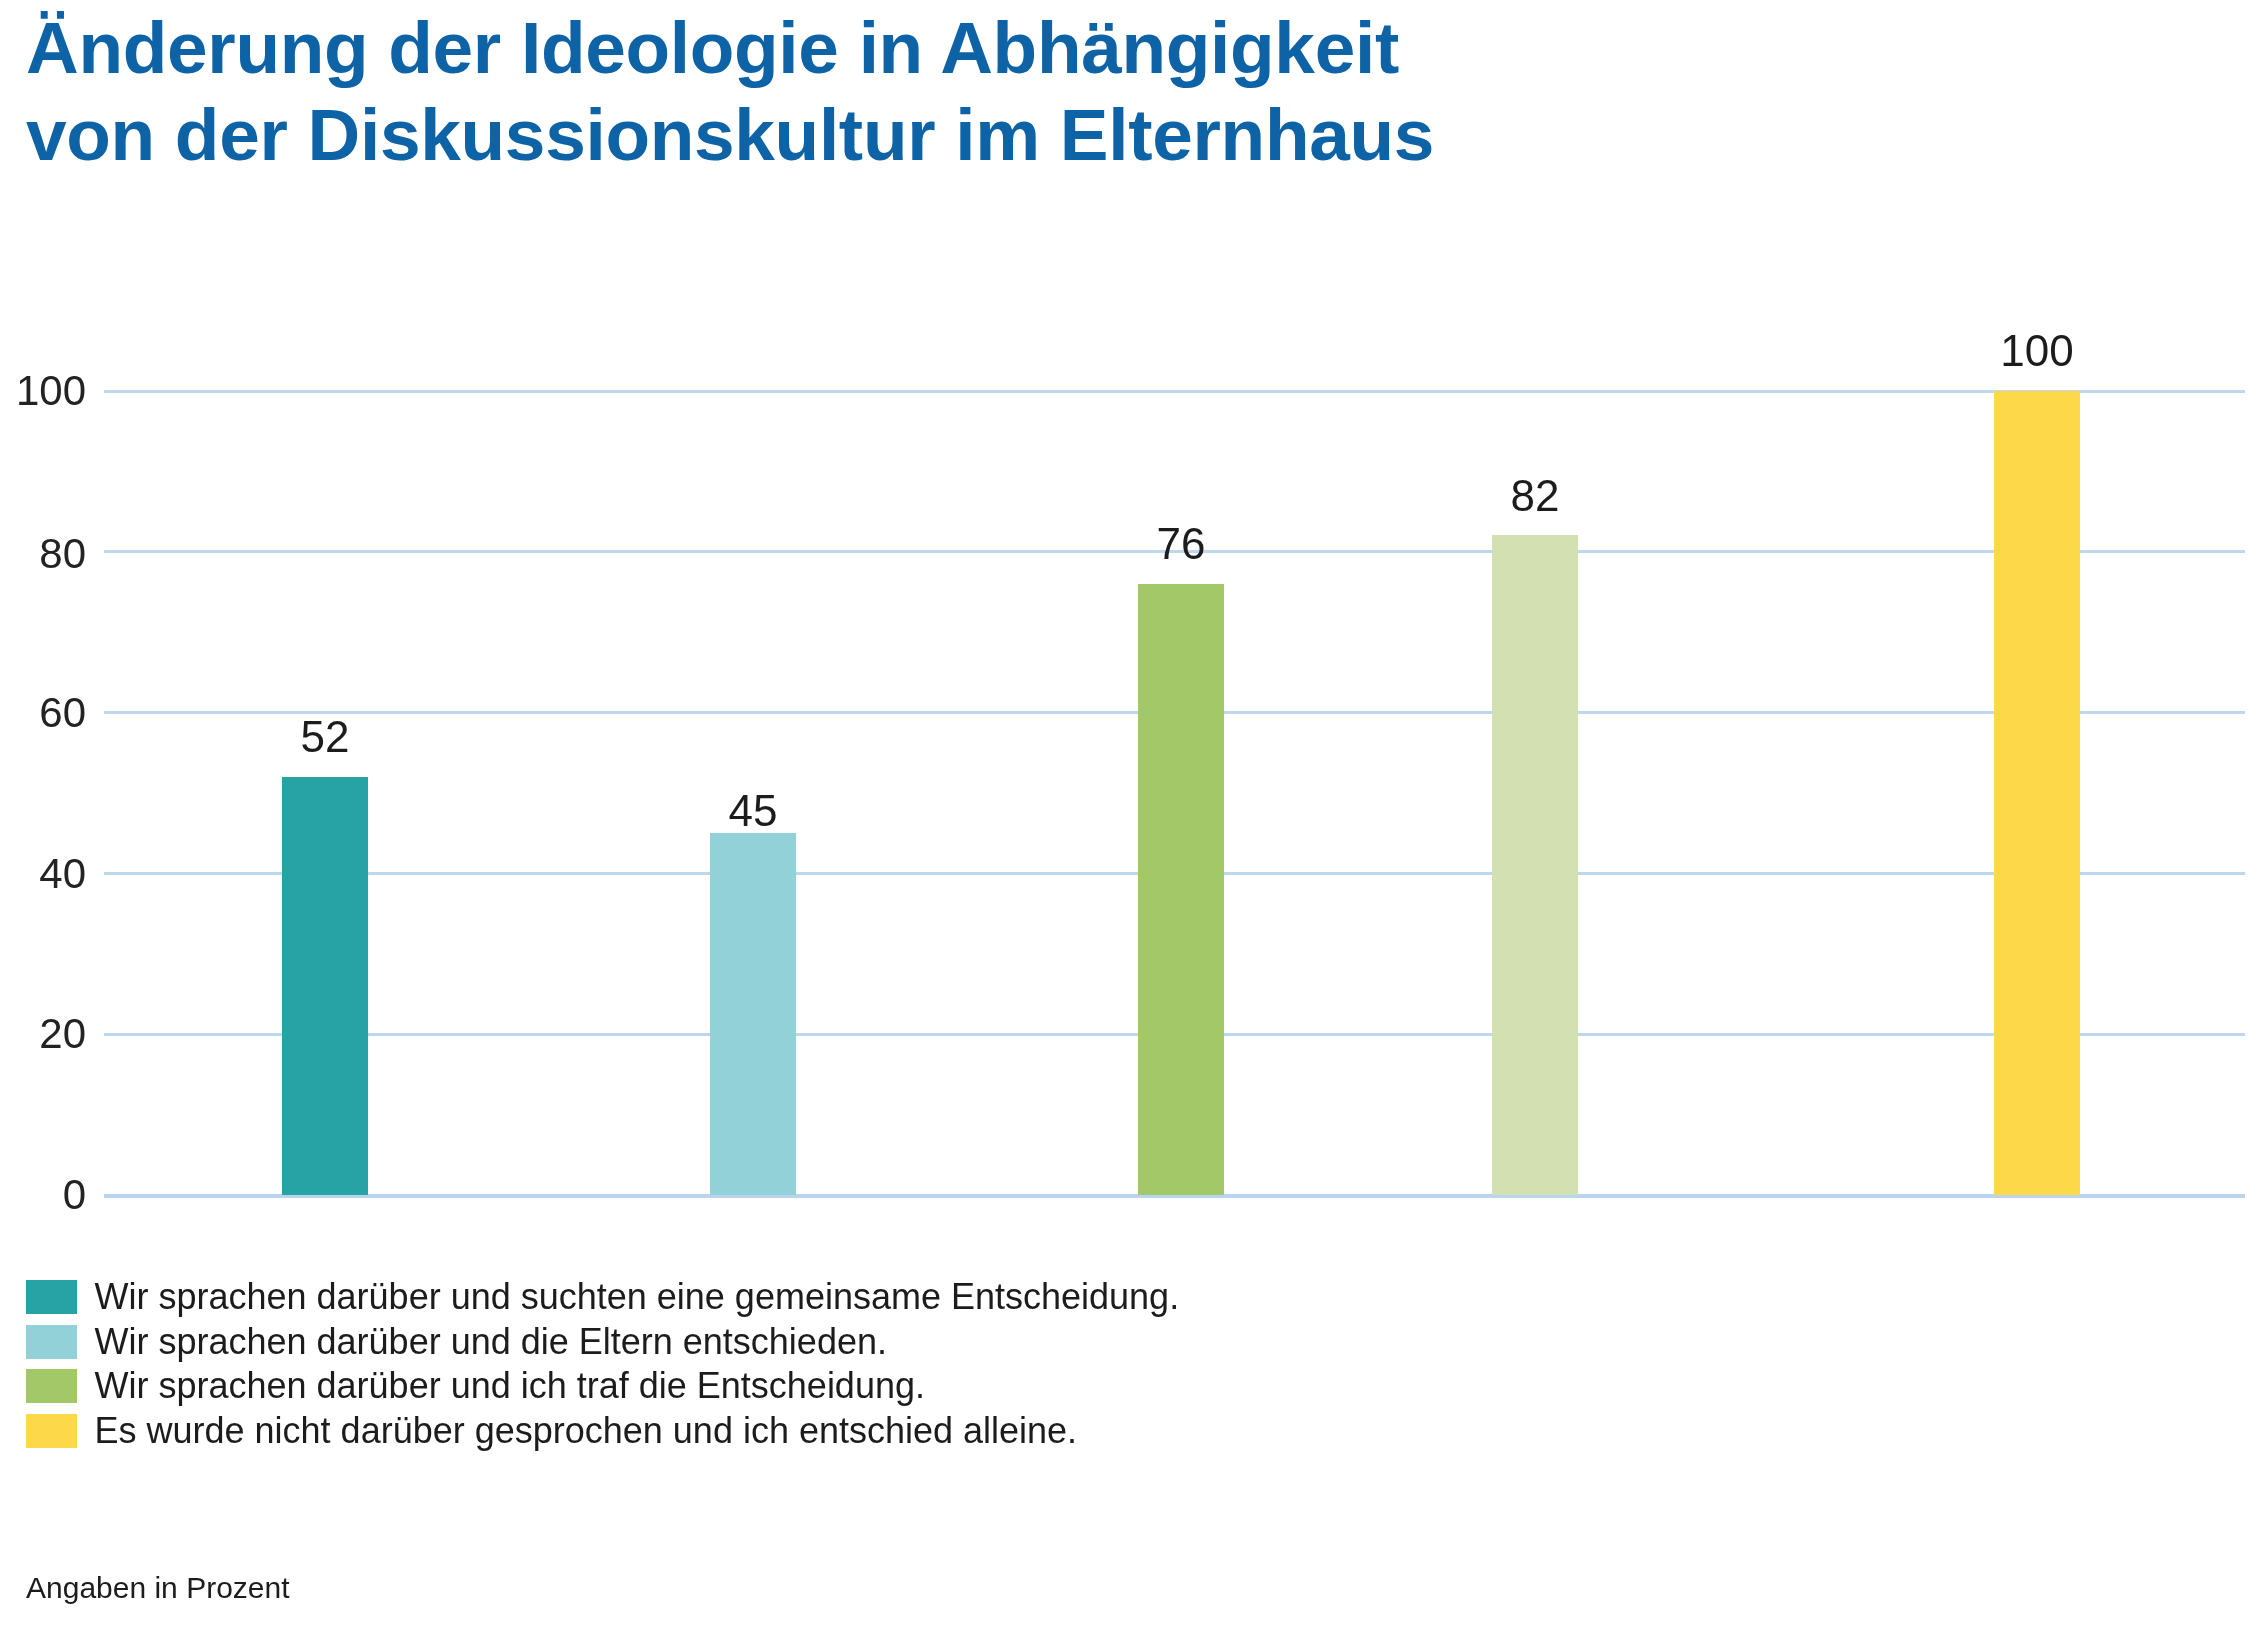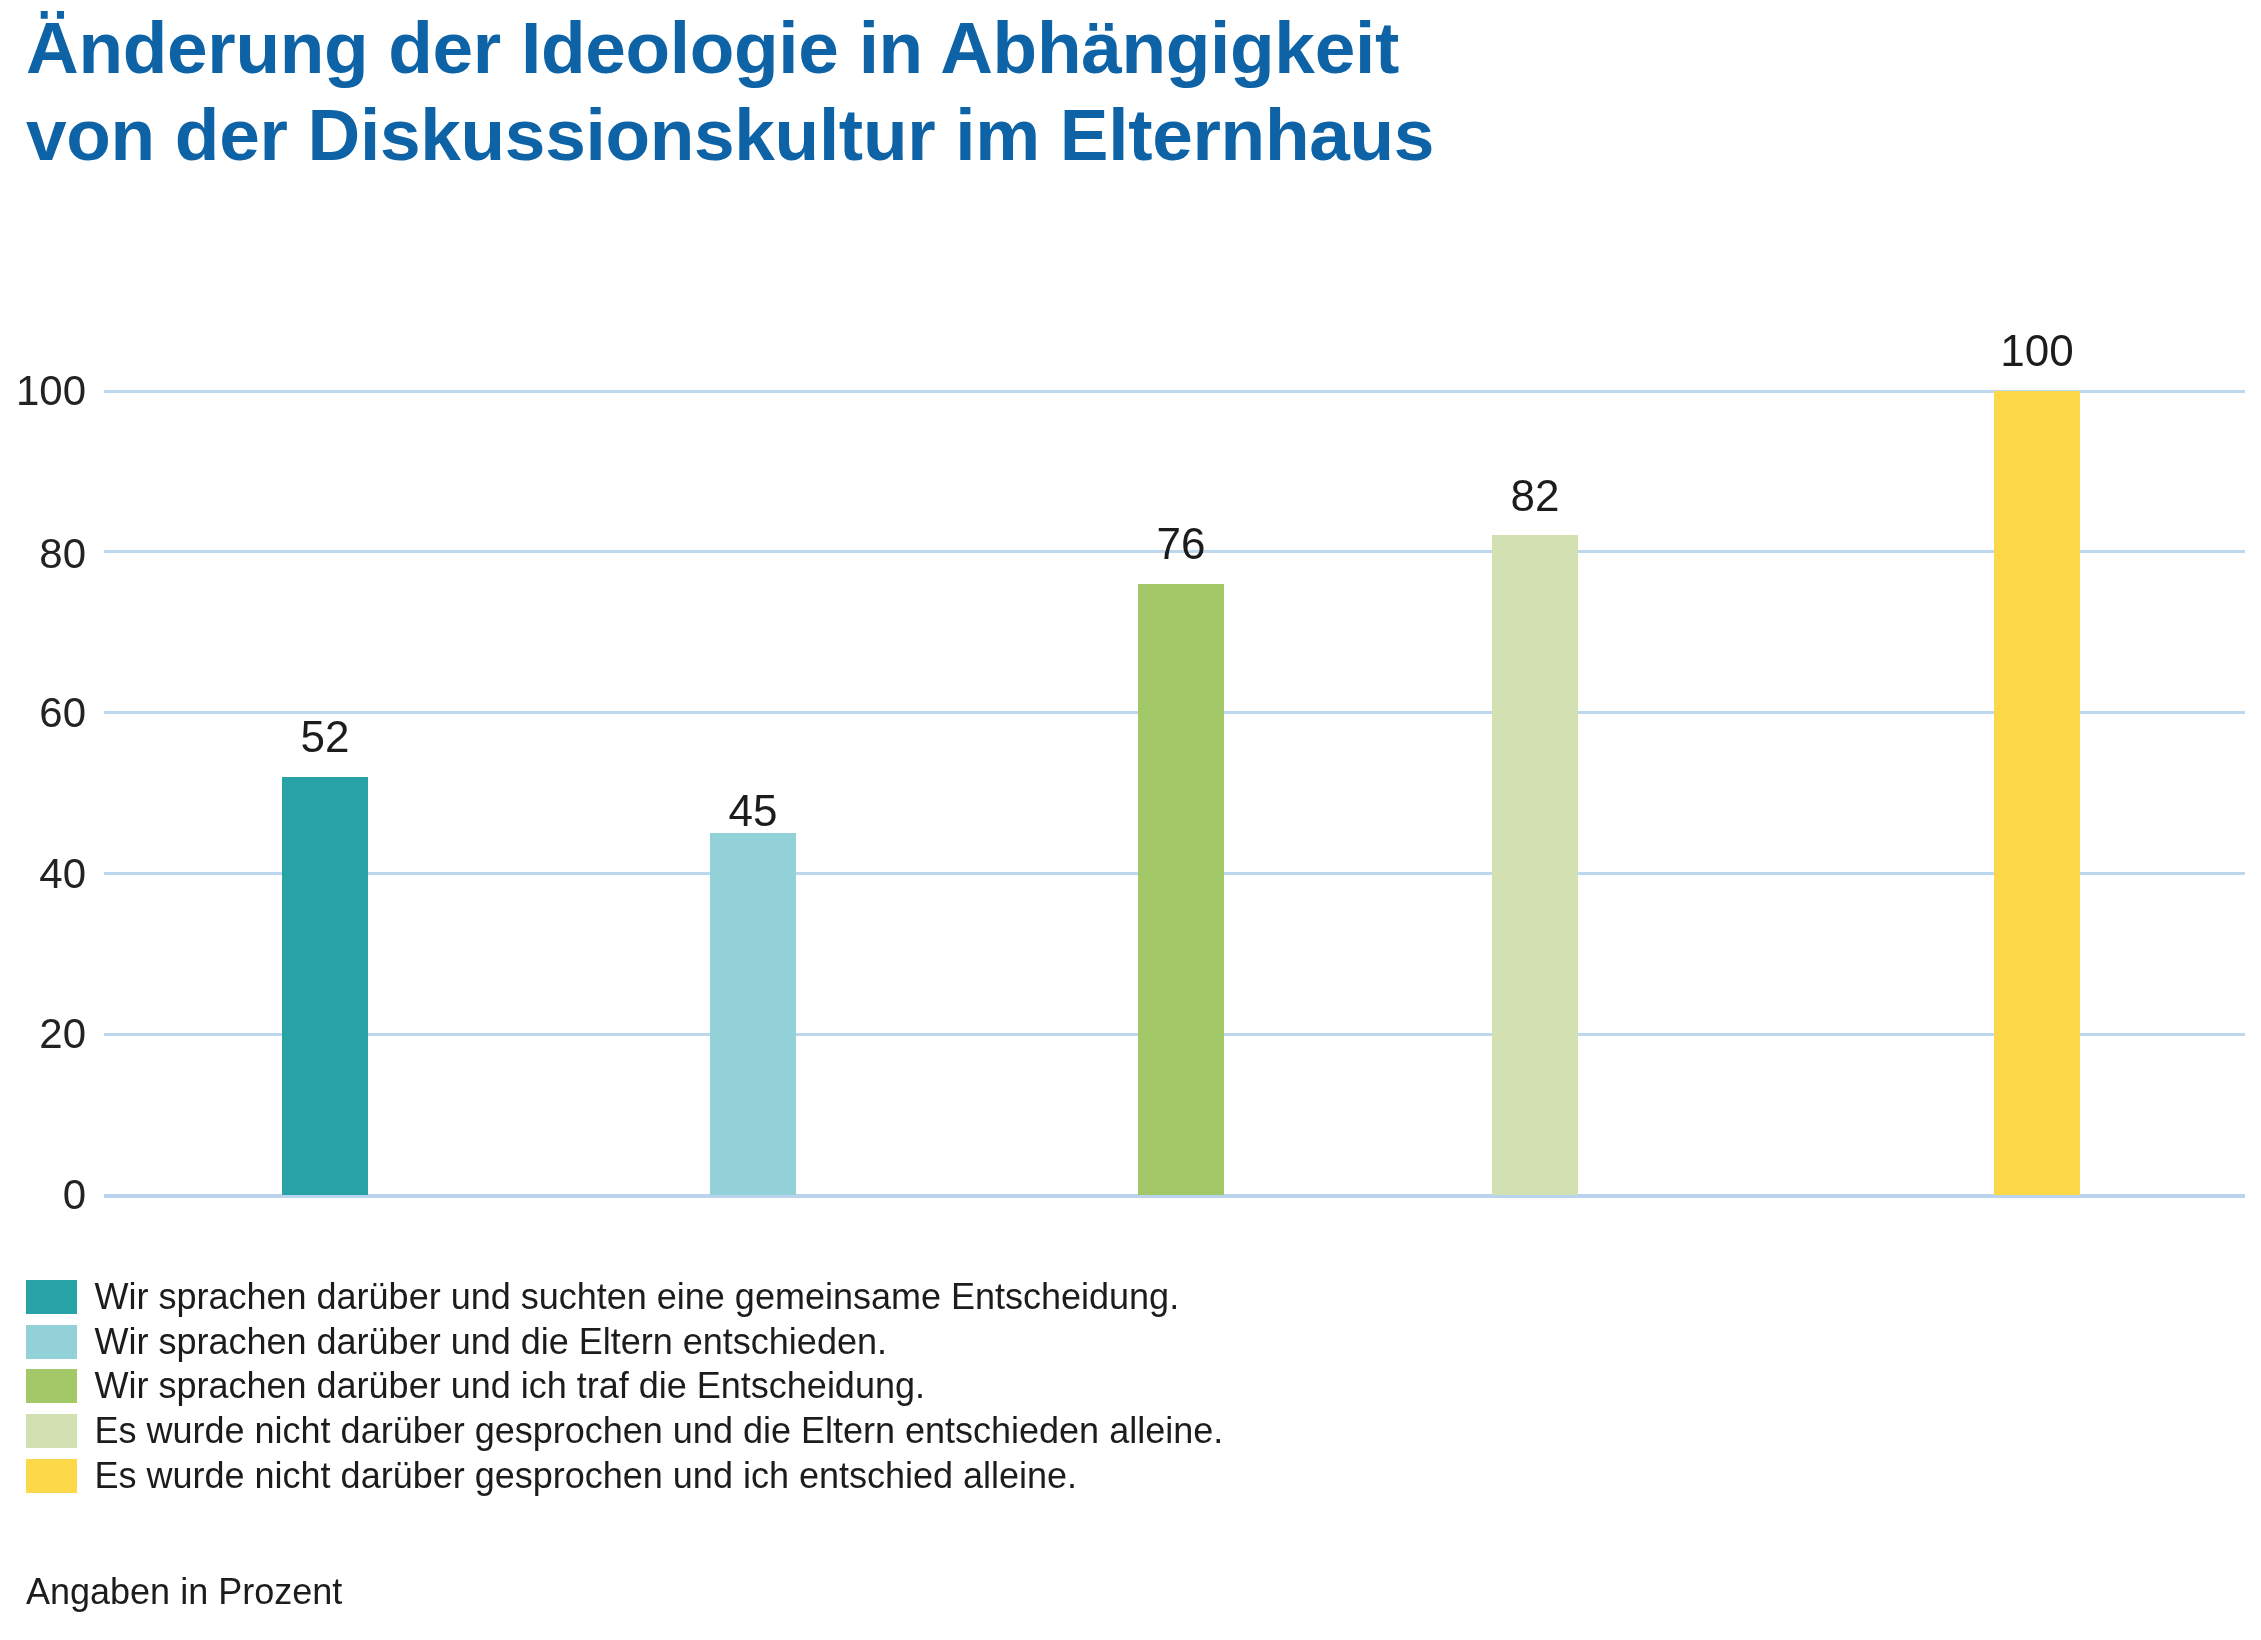--- a/index.html
+++ b/index.html
@@ -130,21 +130,21 @@
 
   
   .footer {
     position: absolute;
     left: 26px;
     right: 26px;
     top: 1571px;
     display: flex;
     justify-content: space-between;
     align-items: center;
-    font-size: 36px;
+    font-size: 30px;
     color: #1c1c1c;
   }
   .footer-right { text-align: right; white-space: nowrap; }
 </style>
 </head>
 <body>
 
 <div class="title">Änderung der Ideologie in Abhängigkeit
 von der Diskussionskultur im Elternhaus</div>
 
@@ -200,24 +200,20 @@
     </div>
     <div class="legend-row">
       <span class="legend-swatch" style="background: rgb(147, 209, 216);"></span>
       <span class="legend-label">Wir sprachen darüber und die Eltern entschieden.</span>
     </div>
     <div class="legend-row">
       <span class="legend-swatch" style="background: rgb(162, 200, 104);"></span>
       <span class="legend-label">Wir sprachen darüber und ich traf die Entscheidung.</span>
     </div>
     <div class="legend-row">
-      <span class="legend-swatch" style="background: rgb(210, 224, 178);"></span>
-      <span class="legend-label">Es wurde nicht darüber gesprochen und die Eltern entschieden alleine.</span>
-    </div>
-    <div class="legend-row">
       <span class="legend-swatch" style="background: rgb(253, 217, 73);"></span>
       <span class="legend-label">Es wurde nicht darüber gesprochen und ich entschied alleine.</span>
     </div>
   </div>
 
 <div class="footer">
   <div class="footer-left">Angaben in Prozent</div>
 </div>
 
 

